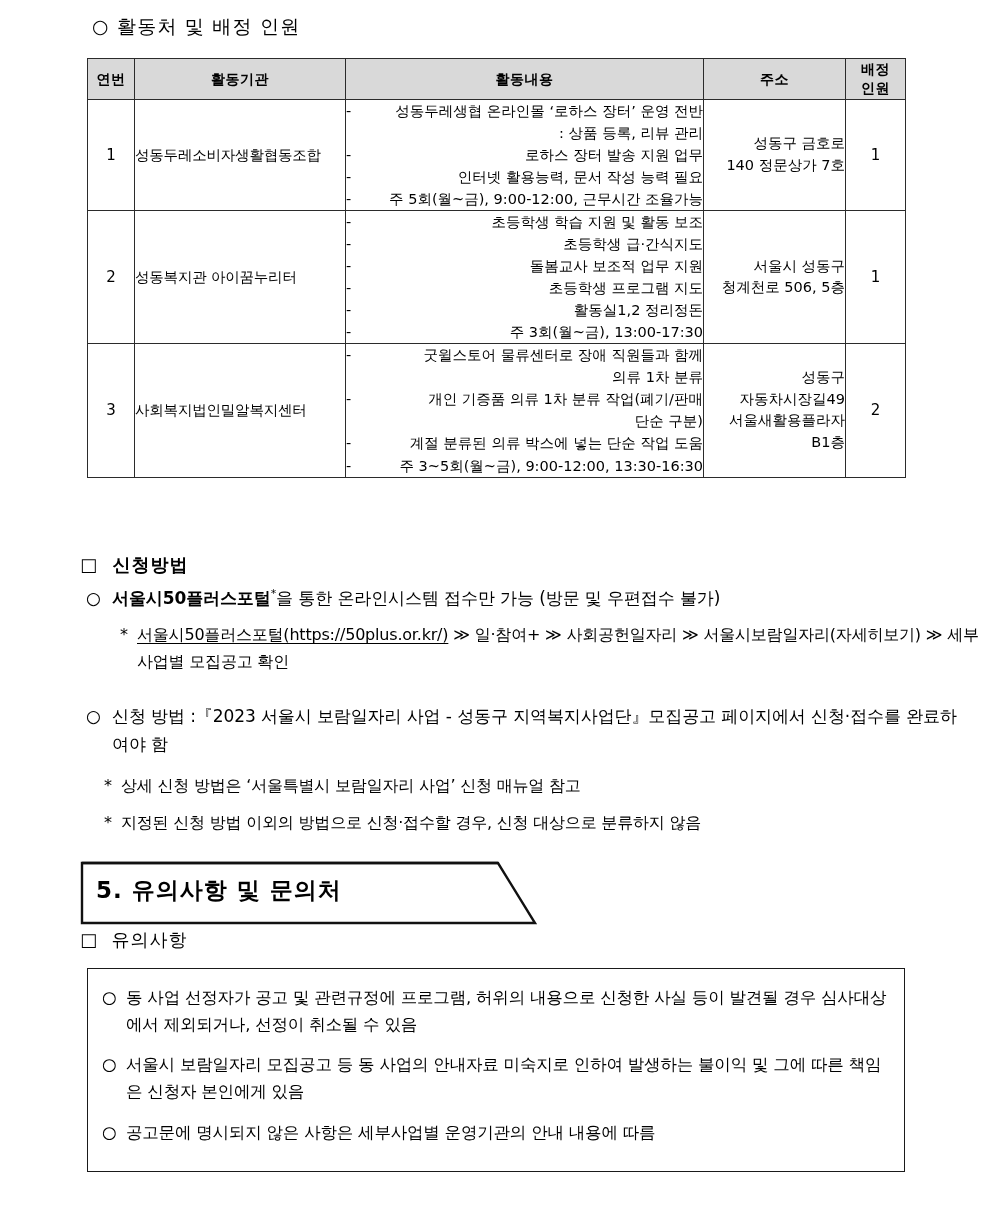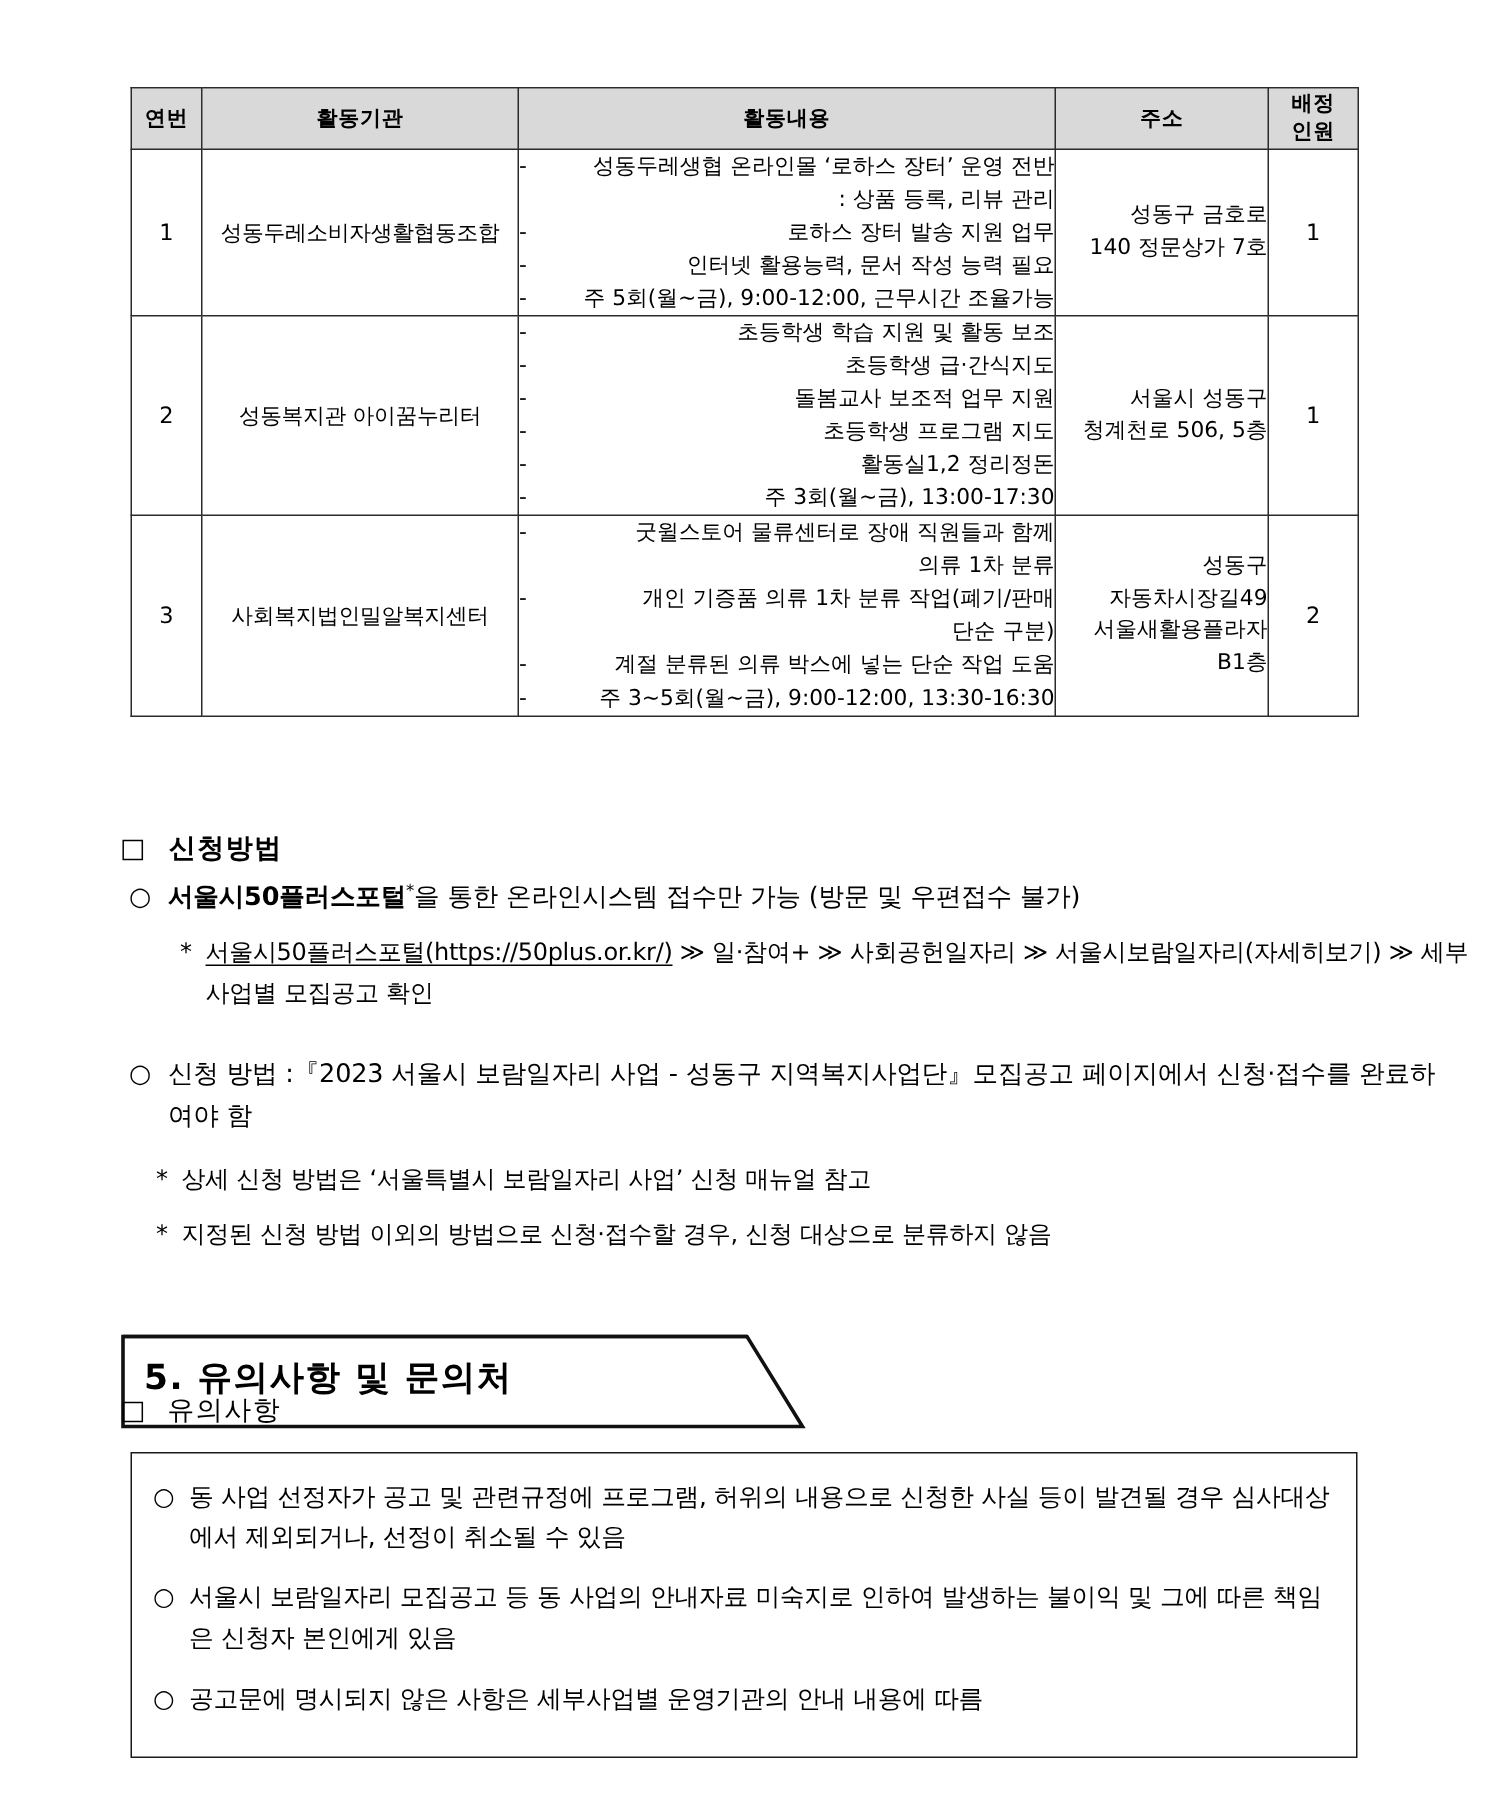--- a/index.html
+++ b/index.html
@@ -76,21 +76,20 @@
   .col-org   { width: 211px; }
   .col-desc  { width: 358px; }
   .col-addr  { width: 142px; }
   .col-cnt   { width: 60px; }
 
   td.c-no, td.c-cnt {
     text-align: center;
     font-size: 15px;
   }
   td.c-org {
-    text-align: center;
     font-size: 14.5px;
     letter-spacing: -0.2px;
     padding: 0 4px;
   }
   td.c-addr {
     font-size: 14.5px;
     padding: 0 0 0 10px;
     line-height: 1.5;
     text-align: right;
   }
@@ -161,21 +160,20 @@
   #apply-note-1 { left: 104px; top: 773px; width: 860px; }
   #apply-note-2 { left: 104px; top: 810px; width: 860px; }
 
   
   .section-banner {
     position: absolute;
     left: 80px;
     top: 862px;
     width: 460px;
     height: 62px;
-    margin-top: 28px;
   }
   .section-banner svg {
     position: absolute;
     left: 0;
     top: 0;
     overflow: visible;
   }
   .section-banner .label {
     position: absolute;
     left: 16px;
@@ -207,20 +205,21 @@
     letter-spacing: -0.2px;
     margin-bottom: 14px;
   }
   .notice-item .marker { width: 24px; }
 </style>
 </head>
 <body>
 
 <div class="page">
 
+  <div class="head-circle">○ 활동처 및 배정 인원</div>
 
   <div class="tbl-wrap">
     <table class="activity">
       <colgroup>
         <col class="col-no">
           <col class="col-org">
           <col class="col-desc">
         <col class="col-addr">
           <col class="col-cnt">
       </colgroup>

